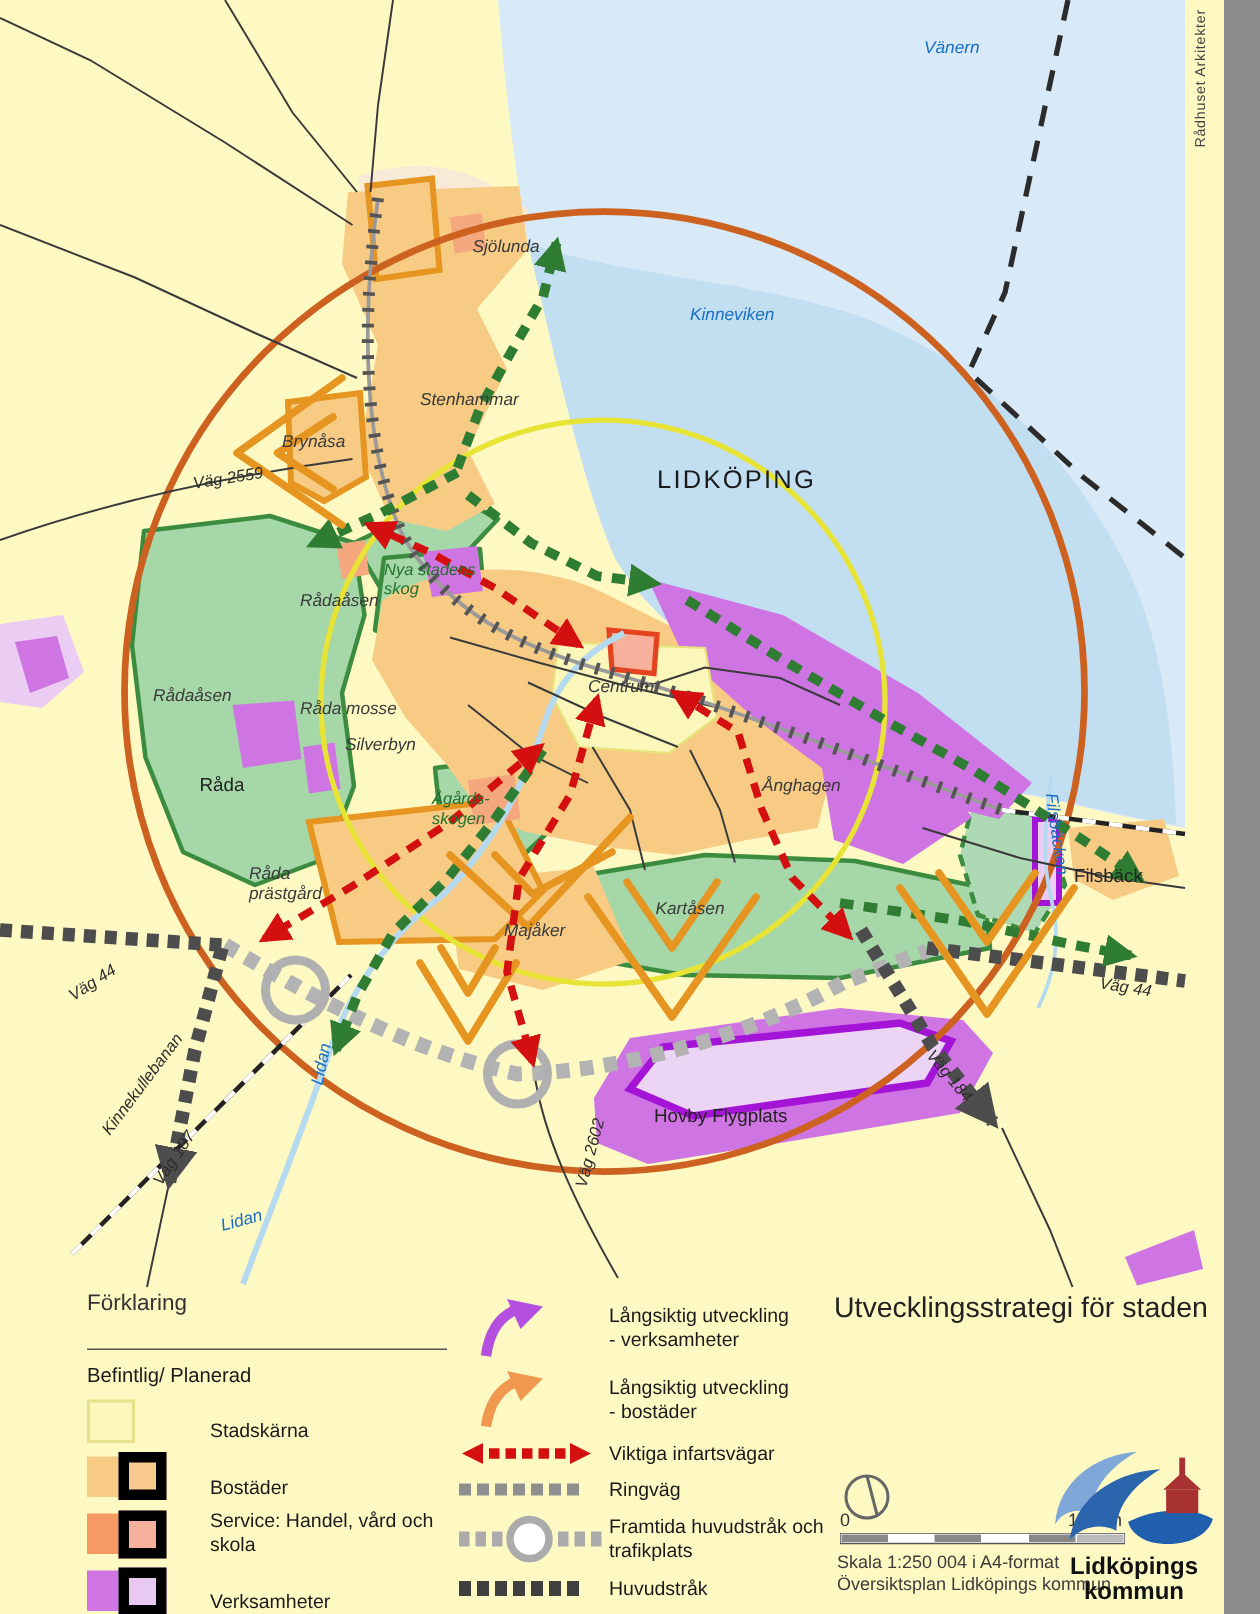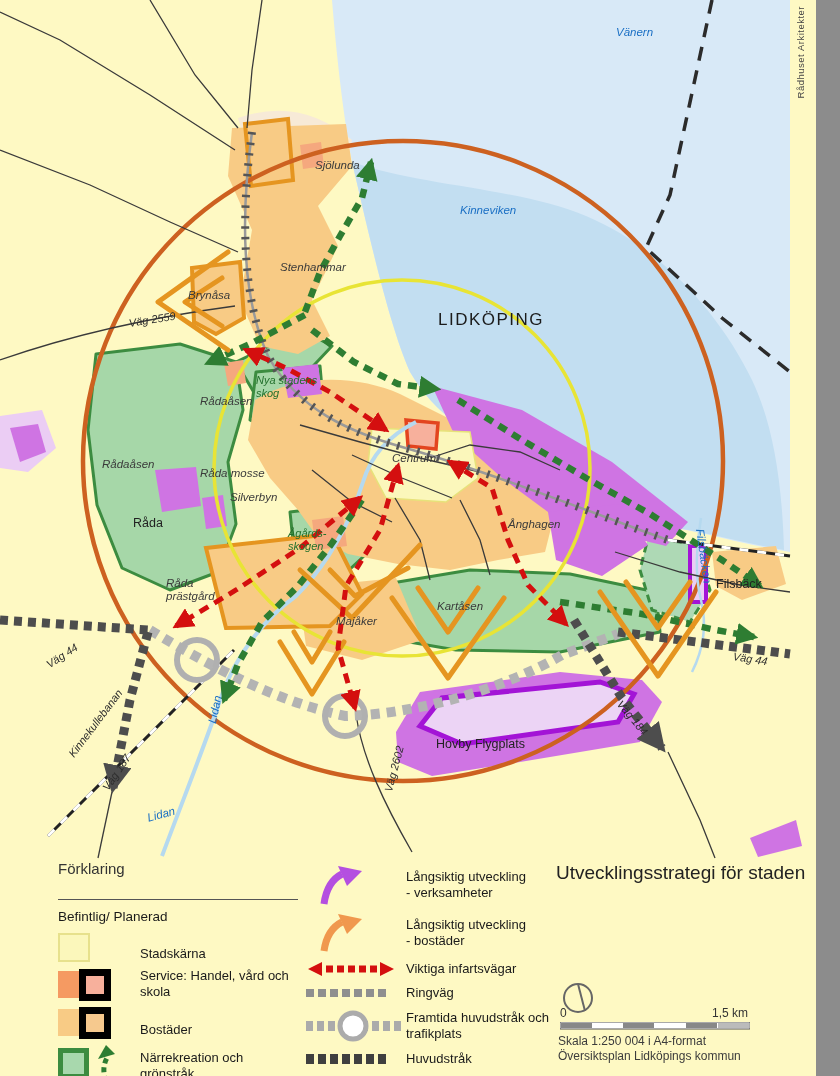--- a/index.html
+++ b/index.html
@@ -243,31 +243,38 @@
     <div class="lg-sub">Befintlig/ Planerad</div>
 
     <div class="lrow">
       <div class="swz">
           <span class="sw single sw-stads"></span>
         </div>
       <div class="ltext">Stadskärna</div>
     </div>
     <div class="lrow">
       <div class="swz">
+          <span class="sw solid sw-bost"></span>
+          <span class="sw outline ol-bost"></span>
+        </div>
+      <div class="ltext">Bostäder</div>
+    </div>
+    <div class="lrow">
+      <div class="swz">
           <span class="sw solid sw-serv"></span>
           <span class="sw outline ol-serv"></span>
         </div>
       <div class="ltext">Service: Handel, vård och skola</div>
     </div>
     <div class="lrow">
       <div class="swz">
-          <span class="sw solid sw-bost"></span>
-          <span class="sw outline ol-bost"></span>
-        </div>
-      <div class="ltext">Bostäder</div>
+          <span class="sw solid sw-verk"></span>
+          <span class="sw outline ol-verk"></span>
+        </div>
+      <div class="ltext">Verksamheter</div>
     </div>
     <div class="lrow">
       <div class="swz">
         <span class="sw ol-gron"></span>
         <svg width="24" height="38" style="margin-left:4px">
           <path d="M13,36 C10,28 10,20 14,13" stroke="#2e7d32" stroke-width="5" stroke-dasharray="5 4" fill="none"></path>
           <polygon points="5,14 22,9 13,0" fill="#2e7d32"></polygon>
         </svg>
       </div>
       <div class="ltext">Närrekreation och
@@ -379,14 +386,25 @@
   <svg class="s-bar" width="190" height="8">
     <rect x="0" y="0" width="190" height="7" fill="#fff" stroke="#555" stroke-width="1"></rect>
     <rect x="1" y="1" width="31" height="5" fill="#888"></rect>
       <rect x="63" y="1" width="31" height="5" fill="#888"></rect>
     <rect x="126" y="1" width="31" height="5" fill="#888"></rect>
       <rect x="158" y="1" width="31" height="5" fill="#bbb"></rect>
   </svg>
   <div class="s-txt1">Skala 1:250 004 i A4-format</div>
   <div class="s-txt2">Översiktsplan Lidköpings kommun</div>
 
+  <div class="logo">
+    <svg width="118" height="74" viewBox="0 0 120 76">
+      <path d="M6,56 C8,26 34,8 62,6 C44,16 32,30 30,48 C20,44 10,48 6,56 Z" fill="#7fa8d9"></path>
+      <path d="M16,66 C20,38 46,20 78,18 C58,30 48,44 48,60 C36,54 24,58 16,66 Z" fill="#2a65ad"></path>
+      <path d="M56,54 C76,44 100,44 114,52 C110,66 90,72 72,68 C62,65 57,59 56,54 Z" fill="#1f5fae"></path>
+      <rect x="82" y="32" width="22" height="16" fill="#a83232"></rect>
+      <polygon points="80,32 93,20 106,32" fill="#a83232"></polygon>
+      <rect x="91" y="10" width="4" height="12" fill="#a83232"></rect>
+    </svg>
+    <div class="logo-text"><span>Lidköpings</span><br><span>kommun</span></div>
+  </div>
 
 </div>
 
 </body></html>

